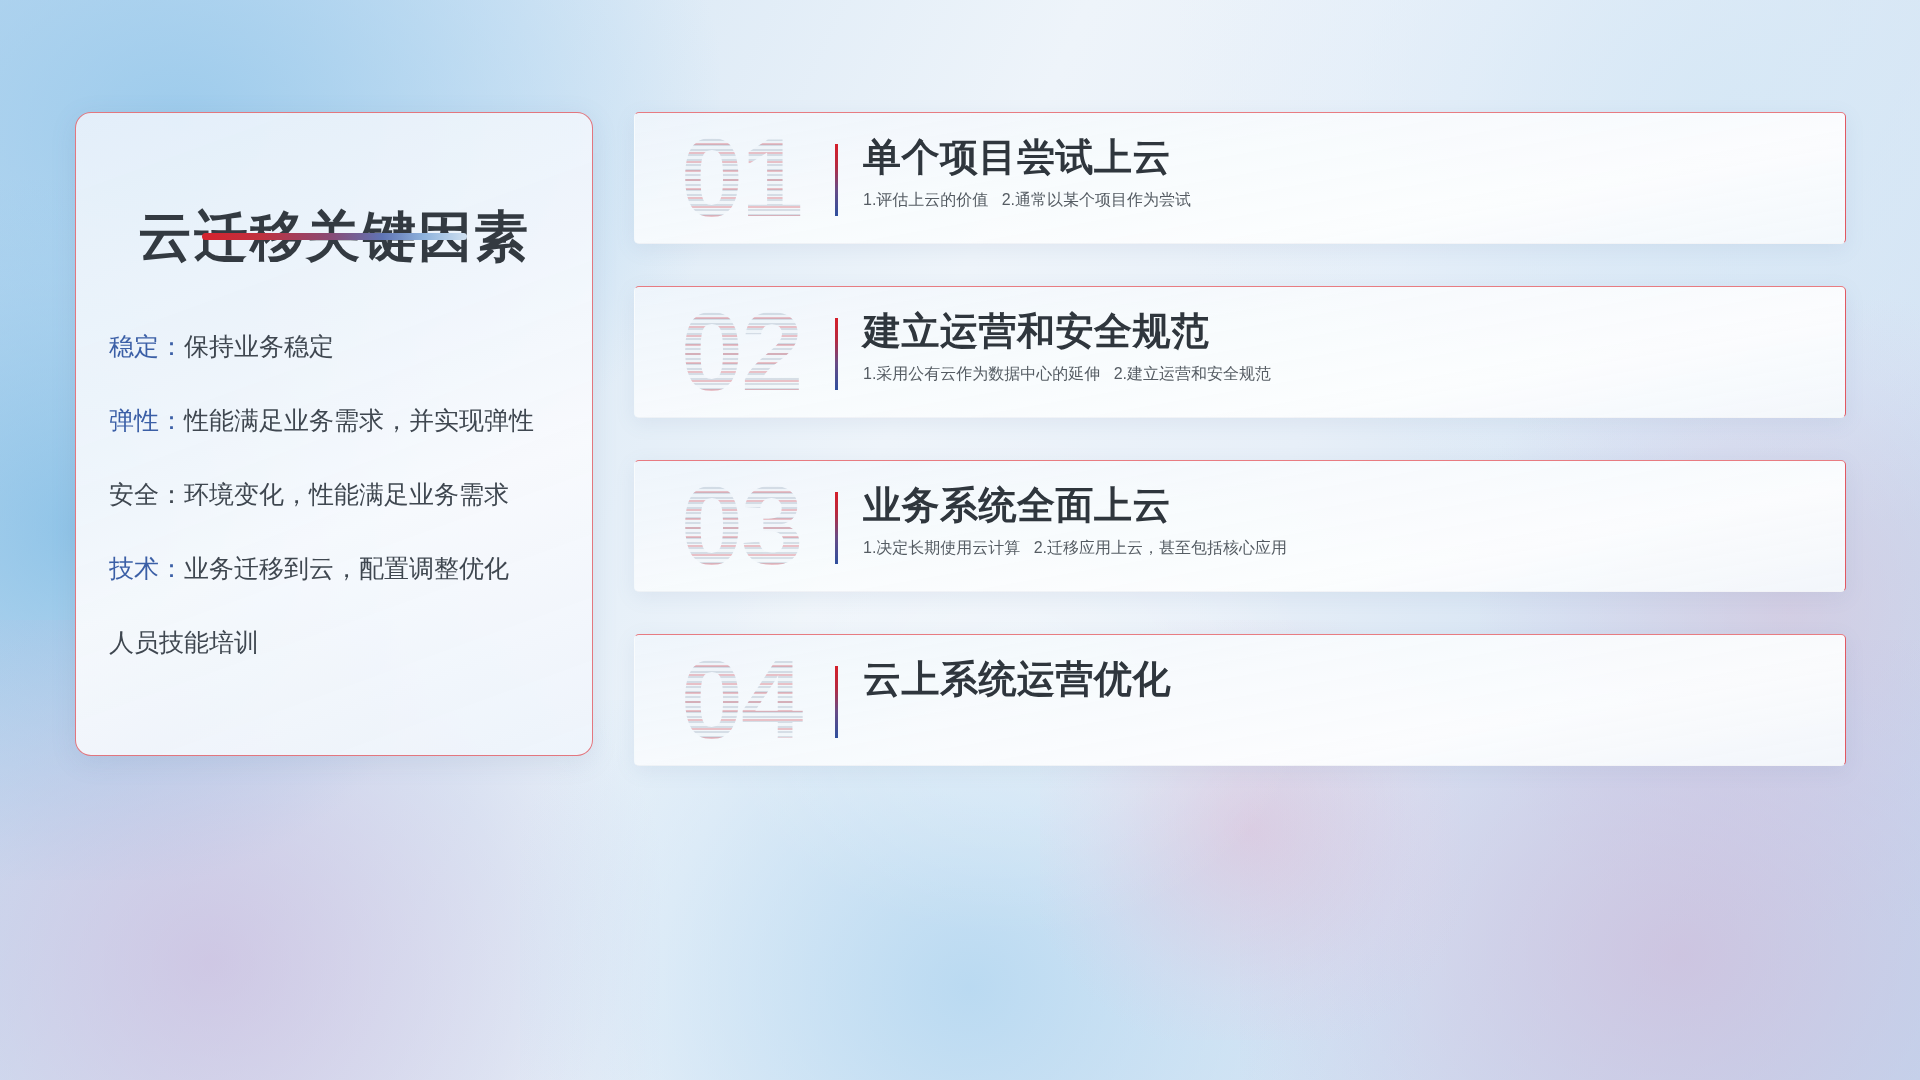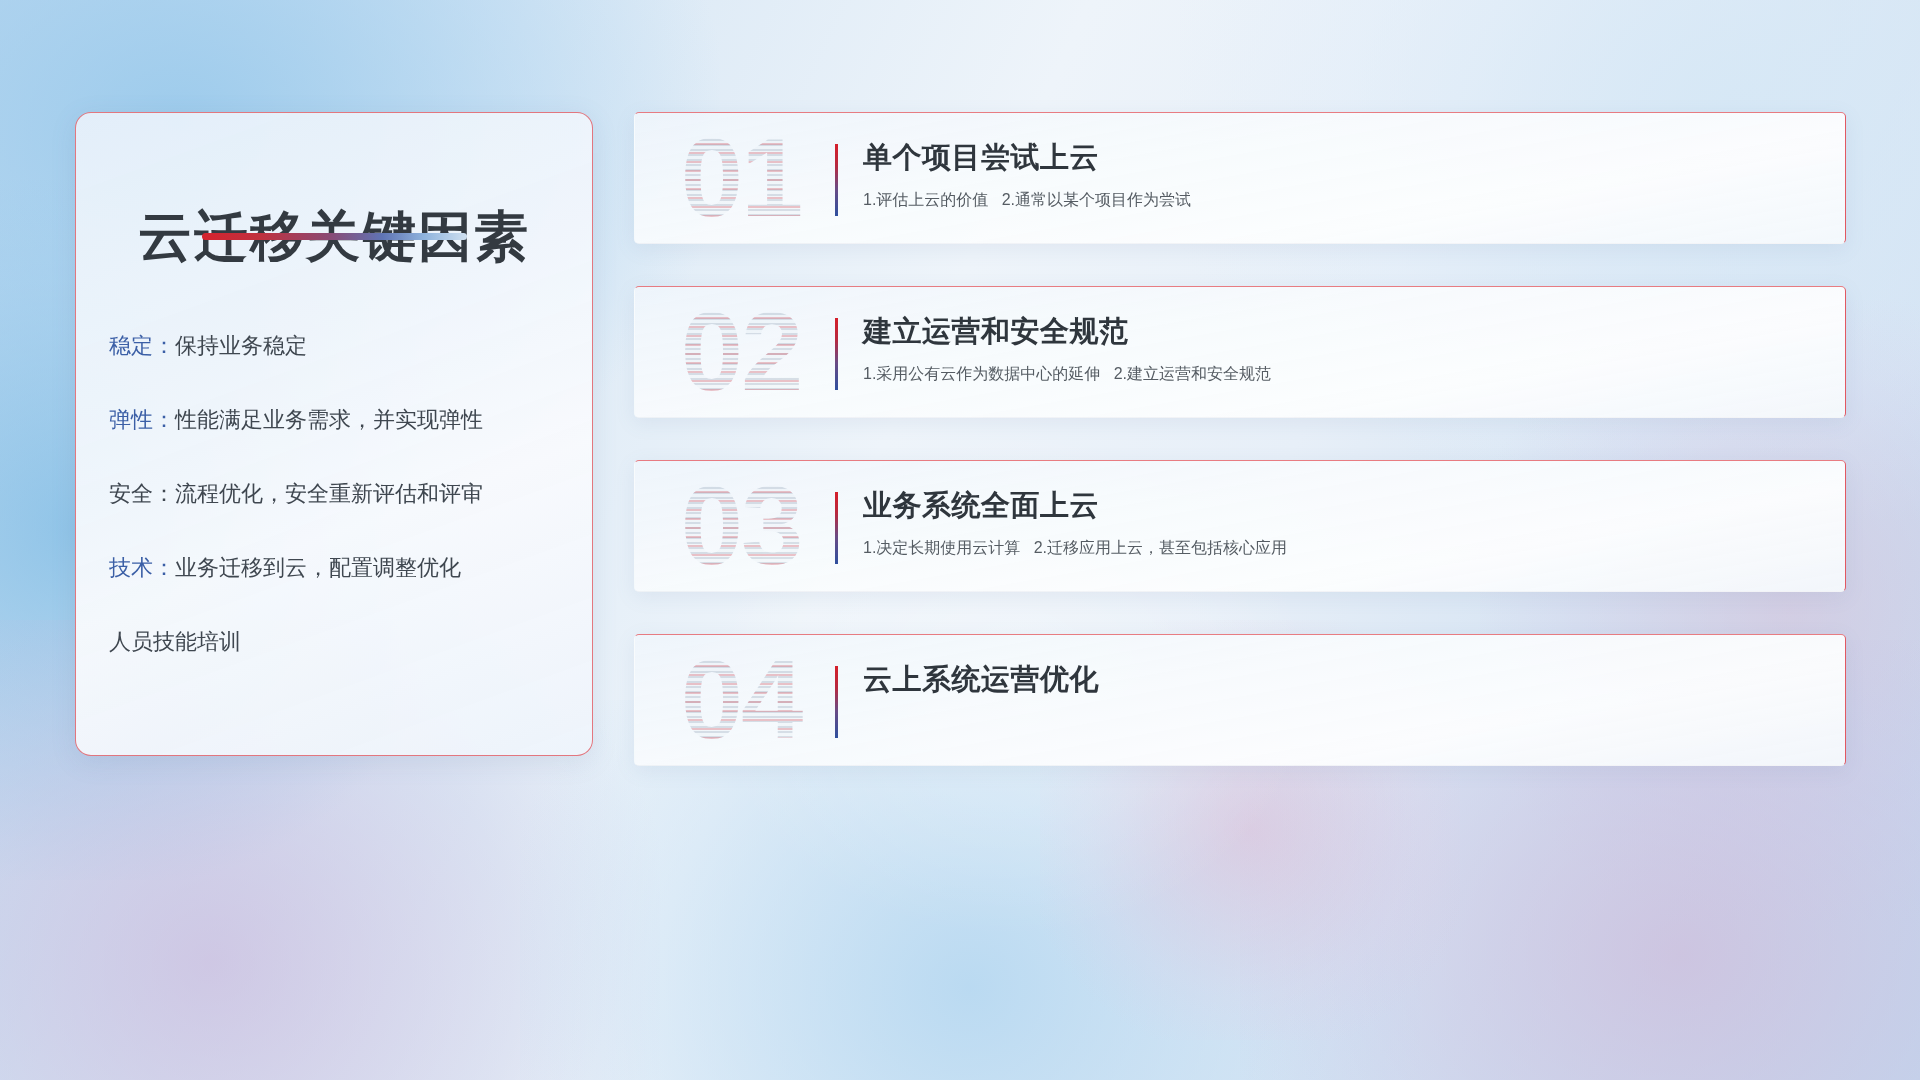--- a/index.html
+++ b/index.html
@@ -47,21 +47,21 @@
   #left-panel-title{
     position:absolute;left:0;right:0;top:48px;text-align:center;
     font-size:54px;font-weight:700;color:#333a41;letter-spacing:2px;margin-top:40px;
   }
   #title-underline{
     position:absolute;left:126px;top:120px;width:265px;height:7px;border-radius:4px;
     background:linear-gradient(90deg,#d4232e 0%,#c0313f 22%,#8a4a74 48%,#5f74b4 68%,#8fb4dd 84%,#cfe0f0 100%);
   }
   #factor-list{position:absolute;left:33px;right:20px;top:196px;}
   .factor-row{
-    font-size:22px;line-height:74px;color:#3f4750;white-space:nowrap;
+    font-size:25px;line-height:74px;color:#3f4750;white-space:nowrap;
   }
   .factor-label{color:#3b5fa6;}
   .factor-label.dark{color:#3f4750;}
   .factor-text{color:#3f4750;}
 
   
   #cards{position:absolute;left:634px;top:112px;width:1212px;}
   .card{
     position:relative;height:130px;margin-bottom:42px;border-radius:5px;
     background:linear-gradient(170deg,rgba(239,245,251,.90) 0%,rgba(248,251,253,.94) 40%,rgba(252,253,254,.96) 70%,rgba(245,249,252,.93) 100%);
@@ -90,21 +90,21 @@
     line-height:138px;text-align:center;
     -webkit-mask-image:repeating-linear-gradient(to bottom,rgba(0,0,0,0) 0px,rgba(0,0,0,0) 7px,#000 7px,#000 9px);
     mask-image:repeating-linear-gradient(to bottom,rgba(0,0,0,0) 0px,rgba(0,0,0,0) 7px,#000 7px,#000 9px);
     user-select:none;
   }
   .card-divider{
     position:absolute;left:200px;top:31px;width:3px;height:72px;
     background:linear-gradient(180deg,#d51f2a 0%,#b8293f 30%,#6a4b84 62%,#2e4f9e 100%);
   }
   .card-body{position:absolute;left:228px;top:24px;right:24px;}
-  .card-title{font-size:29px;font-weight:700;color:#2f363d;letter-spacing:.5px;line-height:40px;}
+  .card-title{font-size:38px;font-weight:700;color:#2f363d;letter-spacing:.5px;line-height:40px;}
   .card-desc{font-size:16px;color:#555c63;line-height:34px;margin-top:6px;white-space:pre;}
 </style>
 </head>
 <body>
 
 <div id="bg">
   <div class="wash w-base"></div>
   <div class="wash w-topleft"></div>
   <div class="wash w-topright"></div>
   <div class="wash w-leftmid"></div>
@@ -125,21 +125,21 @@
 
       <div class="factor-row">
         <span class="factor-label">稳定：</span><span class="factor-text">保持业务稳定</span>
       </div>
 
       <div class="factor-row">
         <span class="factor-label">弹性：</span><span class="factor-text">性能满足业务需求，并实现弹性</span>
       </div>
 
       <div class="factor-row">
-        <span class="factor-label dark">安全：</span><span class="factor-text">流程优化，安全重新评估和评审</span>
+        <span class="factor-label dark">安全：</span><span class="factor-text">环境变化，性能满足业务需求</span>
       </div>
 
       <div class="factor-row">
         <span class="factor-label">技术：</span><span class="factor-text">业务迁移到云，配置调整优化</span>
       </div>
 
 
       <div class="factor-row">
         <span class="factor-label dark"></span><span class="factor-text">人员技能培训</span>
       </div>

